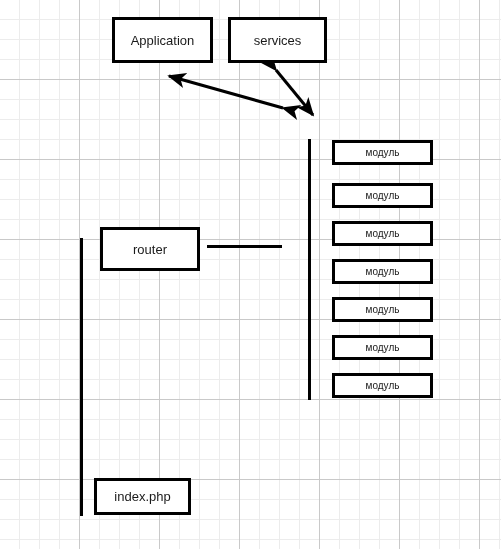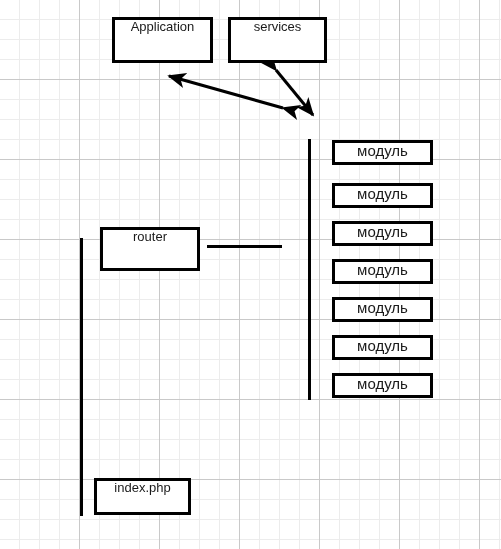--- a/index.html
+++ b/index.html
@@ -21,33 +21,33 @@
     background-position: -1px -1px, -1px -1px, -1px -1px, -1px -1px;
     overflow: hidden;
     font-family: "Liberation Sans", sans-serif;
   }
   .node {
     position: absolute;
     box-sizing: border-box;
     border: 3px solid #000000;
     background: #ffffff;
     display: flex;
-    align-items: flex-start;
+    align-items: center;
     justify-content: center;
     color: #1a1a1a;
     font-size: 13px;
     line-height: 1;
     white-space: nowrap;
   }
   .node-label {
     display: block;
     pointer-events: none;
   }
   .module {
-    font-size: 15px;
+    font-size: 10px;
   }
   .rule {
     position: absolute;
     background: #000000;
   }
   .rule-v { width: 3px; }
   .rule-h { height: 3px; }
   svg.arrows {
     position: absolute;
     left: 0;

